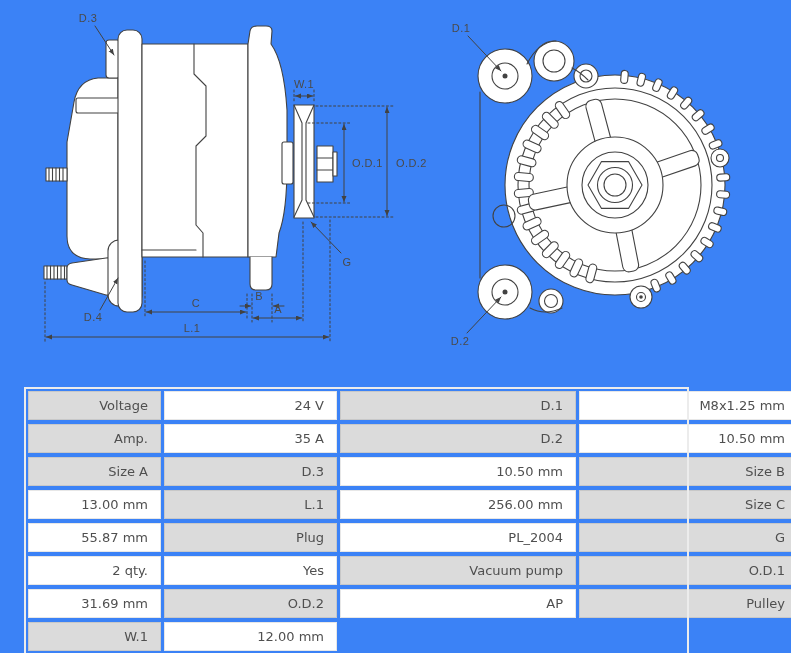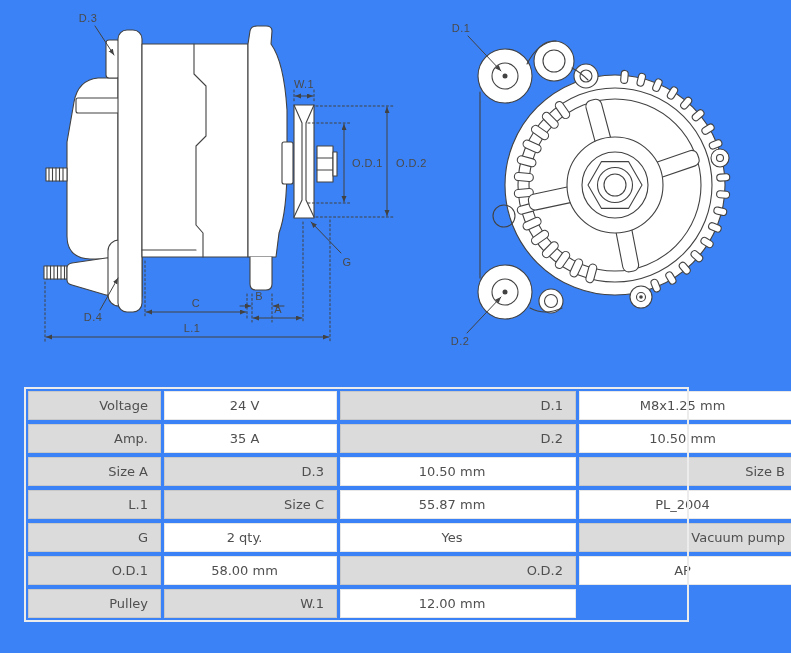--- a/index.html
+++ b/index.html
@@ -14,21 +14,21 @@
   svg.drawing .dim{stroke-width:1;}
   svg.drawing text{stroke:none;fill:#4a4a4a;font-family:"Liberation Sans","DejaVu Sans",sans-serif;
                    font-size:11px;letter-spacing:.4px;}
   
   .spec-table{position:absolute;left:26px;top:389px;width:661px;box-sizing:border-box;
               display:grid;grid-template-columns:133px 173px 236px 219px;
               grid-auto-rows:29px;gap:4px 3px;padding:2px;outline:2px solid #ececec;}
   .spec-table .cell{box-sizing:border-box;font-size:13px;color:#4f4f4f;
                     text-align:right;padding-right:12px;line-height:27px;overflow:hidden;white-space:nowrap;}
   .spec-table .lc{background:#dbdbdb;border:1px solid #c8c8c8;}
-  .spec-table .vc{background:#ffffff;border:1px solid #e7e7e7;text-align:center;}
+  .spec-table .vc{background:#ffffff;border:1px solid #e7e7e7;}
 </style>
 </head>
 <body>
 
 <div class="stage">
 
   <svg class="drawing" width="791" height="388" viewBox="0 0 791 388">
     <defs>
       <marker id="arr" markerWidth="8" markerHeight="6" refX="6" refY="2.5" orient="auto-start-reverse" markerUnits="userSpaceOnUse">
         <path class="f" d="M0,0 L6,2.5 L0,5 Z"></path>
@@ -218,33 +218,36 @@
     <div class="cell lc">Amp.</div>
     <div class="cell vc">35 A</div>
     <div class="cell lc">D.2</div>
     <div class="cell vc">10.50 mm</div>
 
     <div class="cell lc">Size A</div>
     <div class="cell lc">D.3</div>
     <div class="cell vc">10.50 mm</div>
 
     <div class="cell lc">Size B</div>
+    <div class="cell vc">13.00 mm</div>
     <div class="cell lc">L.1</div>
+    <div class="cell vc">256.00 mm</div>
 
     <div class="cell lc">Size C</div>
     <div class="cell vc">55.87 mm</div>
+    <div class="cell lc">Plug</div>
     <div class="cell vc">PL_2004</div>
 
     <div class="cell lc">G</div>
     <div class="cell vc">2 qty.</div>
     <div class="cell vc">Yes</div>
     <div class="cell lc">Vacuum pump</div>
 
     <div class="cell lc">O.D.1</div>
-    <div class="cell vc">58.00 mm</div>
+    <div class="cell vc">31.69 mm</div>
     <div class="cell lc">O.D.2</div>
 
     <div class="cell vc">AP</div>
     <div class="cell lc">Pulley</div>
     <div class="cell lc">W.1</div>
     <div class="cell vc">12.00 mm</div>
   </div>
 </div>
 
 </body></html>

